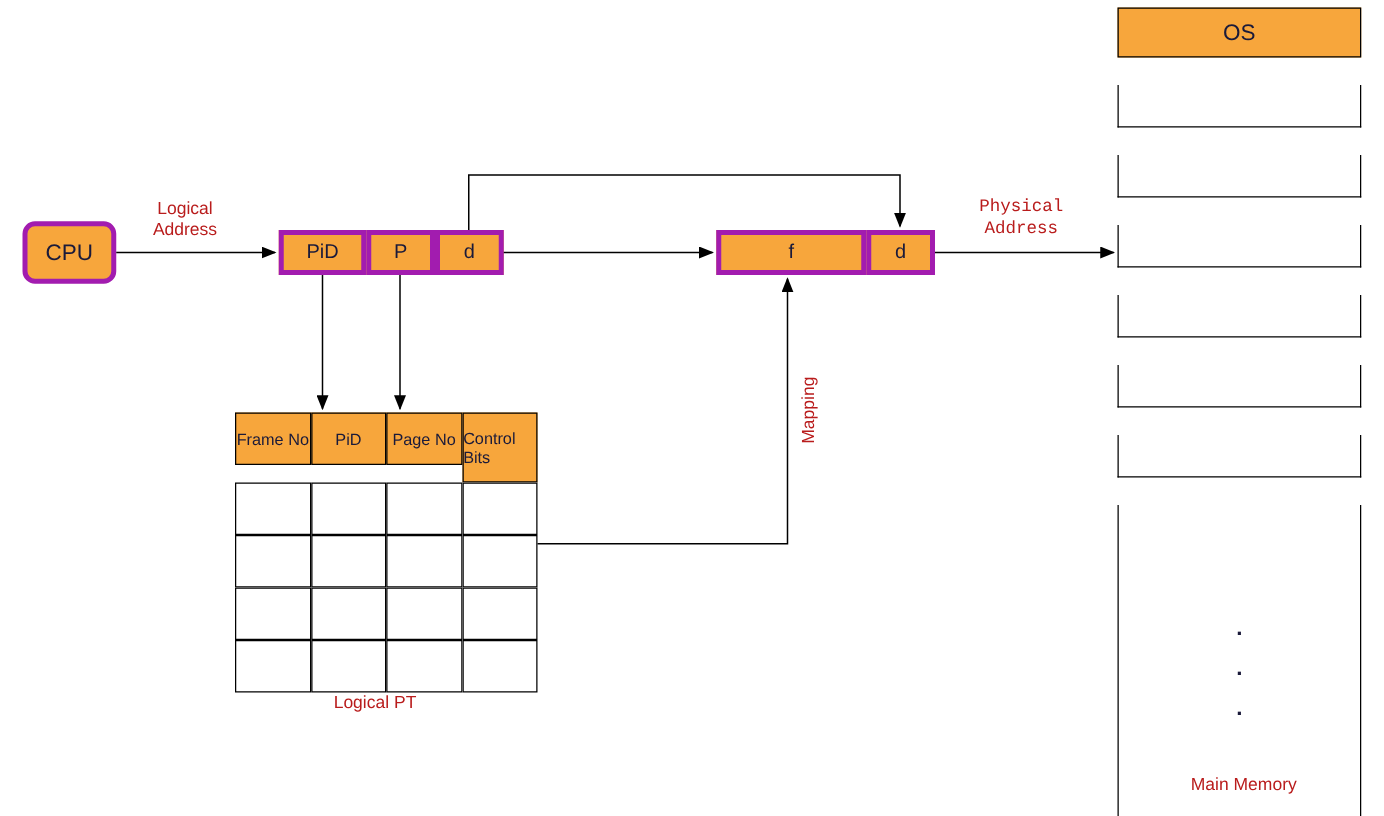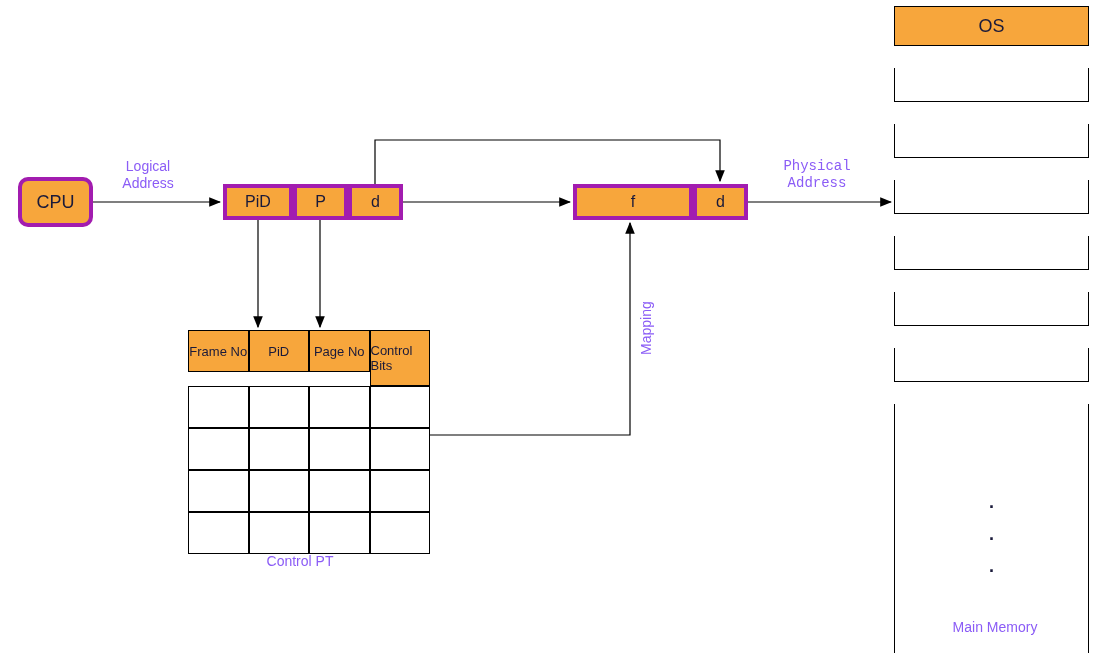--- a/index.html
+++ b/index.html
@@ -20,21 +20,21 @@
     display: flex;
     align-items: center;
     justify-content: center;
     text-align: center;
   }
   .orange { background: #f7a63c; }
   .rounded { border-radius: 10px; }
   .label {
     position: absolute;
     font-size: 14px;
-    color: #8b5cf6;
+    color: #b91c1c;
     text-align: center;
     line-height: 1.2;
   }
   .vlabel {
     writing-mode: vertical-rl;
     transform: rotate(180deg);
   }
   svg.arrows {
     position: absolute;
     top: 0; left: 0;
@@ -107,21 +107,21 @@
   <div class="cell" style="height:42px;"></div>
   <div class="cell" style="height:42px;"></div>
   <div class="cell" style="height:42px;"></div>
 
   <div class="cell" style="height:42px;"></div>
   <div class="cell" style="height:42px;"></div>
   <div class="cell" style="height:42px;"></div>
   <div class="cell" style="height:42px;"></div>
 </div>
 
-<div class="label" style="left:250px; top:553px; width:100px;">Control PT</div>
+<div class="label" style="left:250px; top:553px; width:100px;">Logical PT</div>
 
 <div class="mem" style="left:894px; top:6px; width:195px;">
   <div class="box orange" style="position:relative; height:40px; font-size:18px; border:1px solid #000;">OS</div>
   <div class="memrow" style="height:34px;"></div>
   <div class="memrow" style="height:34px;"></div>
   <div class="memrow" style="height:34px;"></div>
   <div class="memrow" style="height:34px;"></div>
   <div class="memrow" style="height:34px;"></div>
   <div class="memrow" style="height:34px;"></div>
   <div class="memrow" style="height:260px; display:flex; flex-direction:column; justify-content:center; align-items:center; gap:14px;">

